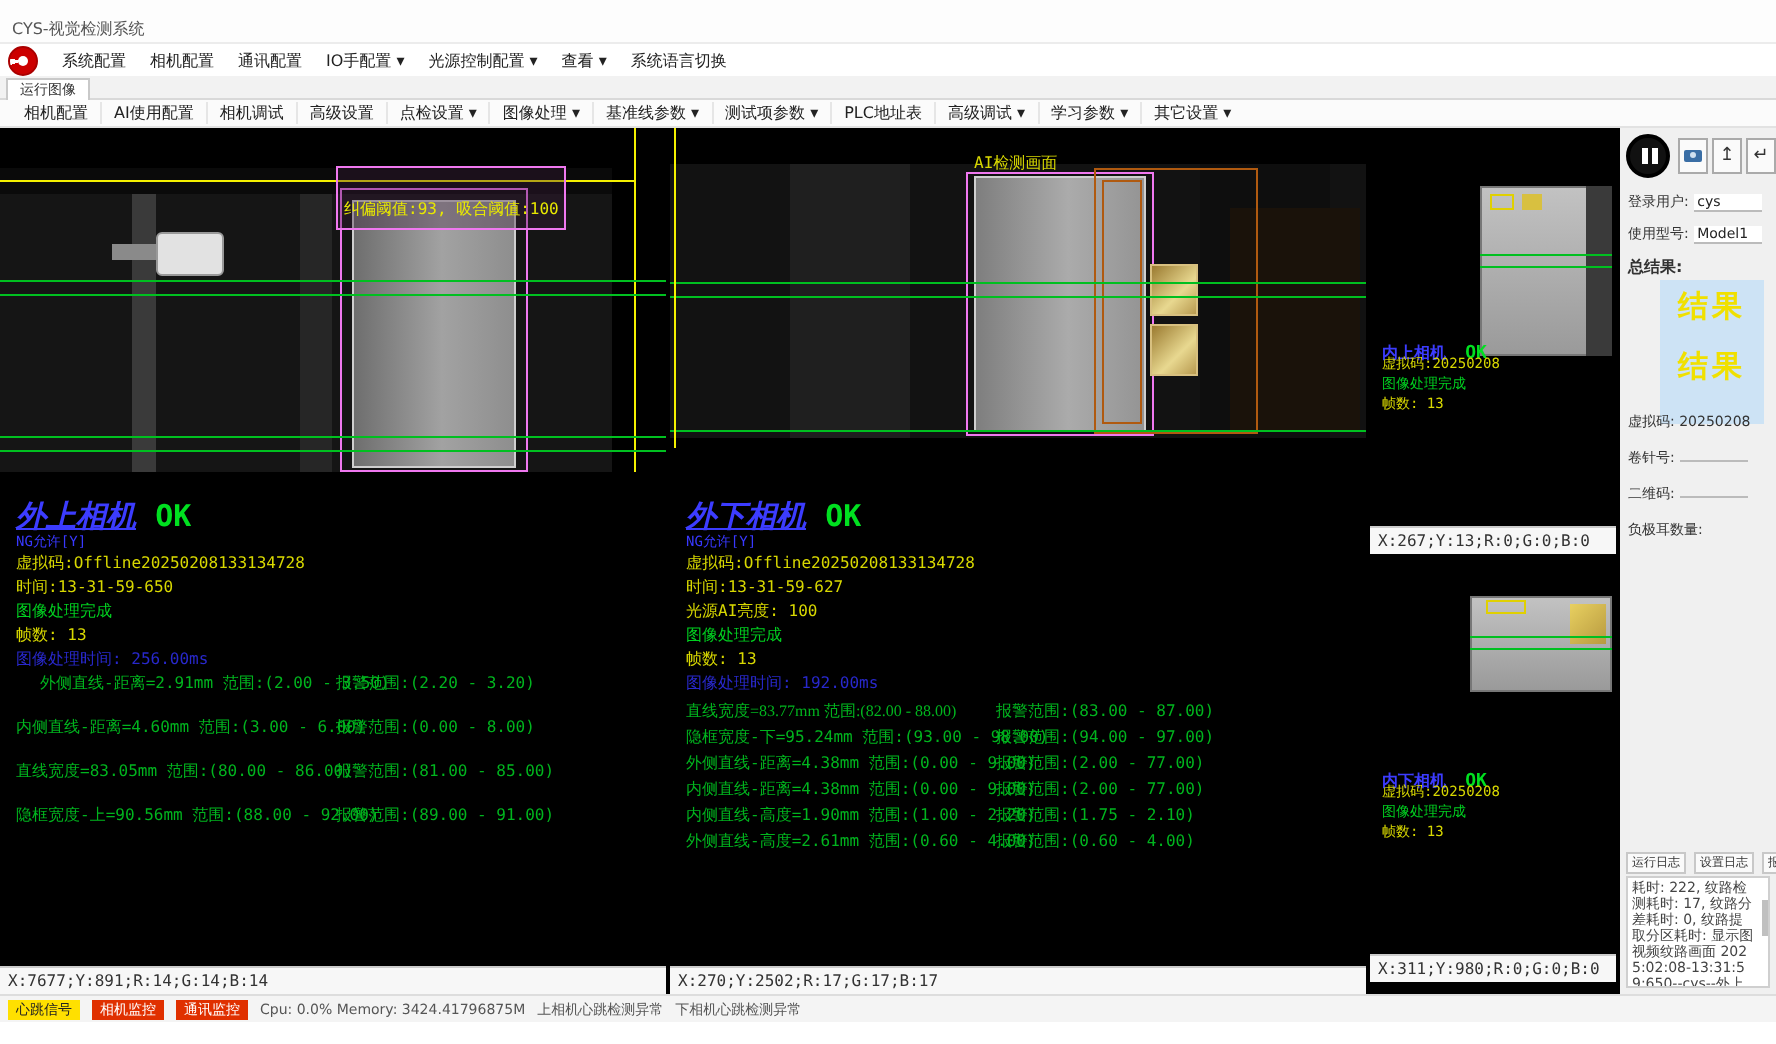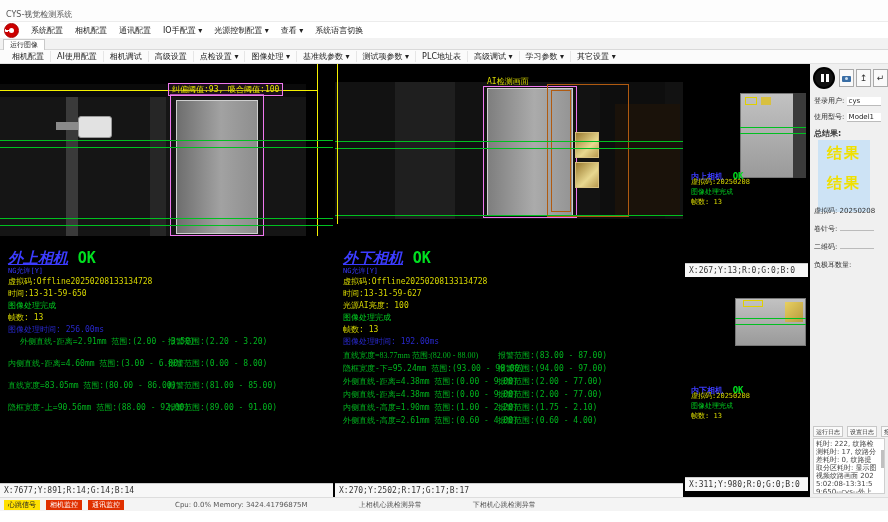--- a/index.html
+++ b/index.html
@@ -42,50 +42,50 @@
   .cam-ok { font-size:15px; font-weight:bold; color:#00e020; font-style:normal; }
   .small-title { font-size:8px; font-weight:bold; color:#3c3cff; }
   .small-ok { font-size:9px; font-weight:bold; color:#00e020; }
 
   
   .photo-base { position:absolute; background:#151515; }
   .strip { position:absolute; }
   .gray-block { position:absolute; background:linear-gradient(90deg,#6e6e6e,#a2a2a2 55%,#8e8e8e); border:1px solid #cfcfcf; }
   .magenta-rect { position:absolute; border:1px solid #f078f0; }
   .orange-rect { position:absolute; border:1px solid #b05a10; }
-  .note-box { position:absolute; border:1px solid #f078f0; background:rgba(60,30,60,.35); font-size:8px; color:#e8e800; line-height:11px; padding:0 3px; font-family:"DejaVu Sans Mono",monospace; white-space:nowrap; }
+  .note-box { position:absolute; border:1px solid #f078f0; background:rgba(60,30,60,.35); font-size:8px; color:#e8e800; line-height:11px; padding:15px 3px; font-family:"DejaVu Sans Mono",monospace; white-space:nowrap; }
   .connector { position:absolute; background:#e2e2e2; border-radius:3px; border:1px solid #999; }
   .stem { position:absolute; background:#8a8a8a; }
   .gold { position:absolute; background:linear-gradient(135deg,#9a7a30,#e8d890 60%,#b89a50); border:1px solid #d8c080; }
   .thumb { position:absolute; background:linear-gradient(180deg,#c2c2c2,#9a9a9a); border:1px solid #777; }
 
   
   .rpanel { position:absolute; left:810px; top:0; width:78px; height:433px; background:#f0f0f0; }
   .btnrow { position:absolute; left:3px; top:3px; width:72px; height:24px; }
   .pause-btn { position:absolute; left:0; top:0; width:22px; height:22px; border-radius:50%; background:#111; border:2px solid #000; }
   .pause-btn i { position:absolute; top:5px; width:3px; height:8px; background:#fff; }
   .pause-btn i.b1{ left:6px; } .pause-btn i.b2{ left:11px; }
   .mini-btn { position:absolute; top:2px; width:15px; height:18px; background:#fafafa; border:1px solid #aaa; text-align:center; font-size:9px; line-height:17px; color:#333; }
   .cam-ic { display:inline-block; width:9px; height:6px; background:#3a6ea5; border-radius:1px; position:relative; top:1px; }
   .cam-ic:after { content:""; position:absolute; left:3px; top:1px; width:3px; height:3px; border-radius:50%; background:#cfe0f0; }
   .fld { position:absolute; left:4px; font-size:7px; color:#333; white-space:nowrap; }
   .fld .val { display:inline-block; min-width:34px; border-bottom:1px solid #bbb; background:#fff; padding:0 2px; color:#222; }
-  .result-box { position:absolute; left:8px; width:52px; height:42px; background:#cde3f5; text-align:center; }
+  .result-box { position:absolute; left:20px; width:52px; height:42px; background:#cde3f5; text-align:center; }
   .result-box span { font-size:15px; font-weight:bold; color:#f0e000; line-height:26px; letter-spacing:2px; }
   .logtabs { position:absolute; left:3px; top:362px; width:72px; display:flex; gap:4px; }
   .logtab { font-size:6px; color:#333; border:1px solid #c8c8c8; background:#fafafa; padding:0 2px; line-height:9px; white-space:nowrap; }
   .logarea { position:absolute; left:3px; top:374px; width:72px; height:56px; background:#ffffff; border:1px solid #cfcfcf; font-size:7px; line-height:8px; color:#444; padding:1px 6px 1px 2px; overflow:hidden; word-break:break-all; }
   .logscroll { position:absolute; right:4px; top:386px; width:3px; height:18px; background:#c0c0c0; }
 
   
   .statusbar { position:absolute; left:0; top:497px; width:888px; height:14px; background:#f4f4f4; border-top:1px solid #ddd; display:flex; align-items:center; gap:6px; padding-left:4px; }
   .badge { font-size:7px; padding:1px 4px; line-height:8px; }
   .badge.yellow-b { background:#ffe000; color:#222; }
   .badge.red-b { background:#e03000; color:#fff; }
-  .sb-text { font-size:7px; color:#555; white-space:nowrap;margin-left:45px; }
+  .sb-text { font-size:7px; color:#555; white-space:nowrap; }
   .footer { position:absolute; left:0; top:511px; width:888px; height:11px; background:#ffffff; }
 </style>
 </head>
 <body>
 
 <div class="window">
 
   <div class="titlebar">
     <span class="title">CYS-视觉检测系统</span>
   </div>

